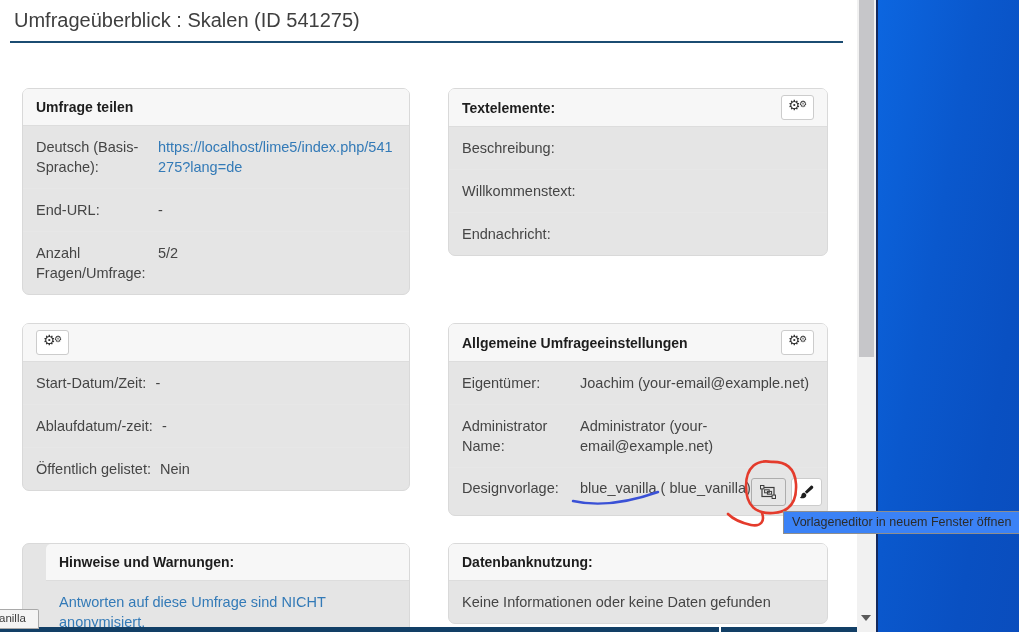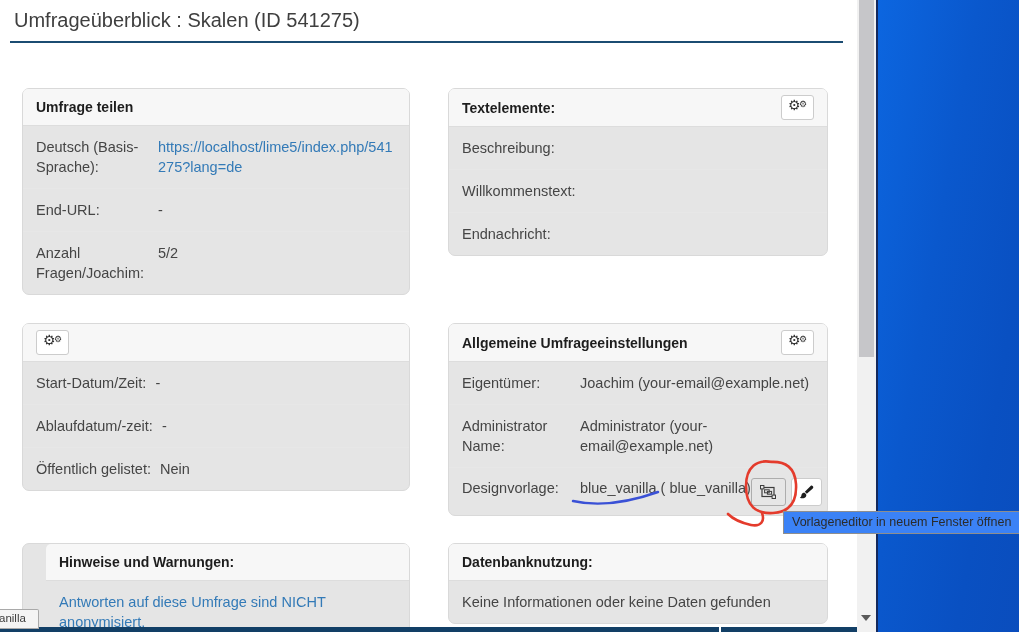--- a/index.html
+++ b/index.html
@@ -81,21 +81,21 @@
     </div>
     <div class="row cols">
       <span class="lbl">Deutsch (Basis-Sprache):</span>
       <span class="val"><a class="link" href="#">https://localhost/lime5/index.php/541275?lang=de</a></span>
     </div>
     <div class="row cols">
       <span class="lbl">End-URL:</span>
       <span class="val">-</span>
     </div>
     <div class="row cols">
-      <span class="lbl">Anzahl Fragen/Joachim:</span>
+      <span class="lbl">Anzahl Fragen/Umfrage:</span>
       <span class="val">5/2</span>
     </div>
   </div>
 
   <div class="panel" style="left:448px; top:88px; width:380px;">
     <div class="panel-header">
       <span>Textelemente:</span>
       <button class="gear-btn">
         <span class="cogs"><span class="cog-big">⚙</span><span class="cog-small">⚙</span></span>
       </button>

